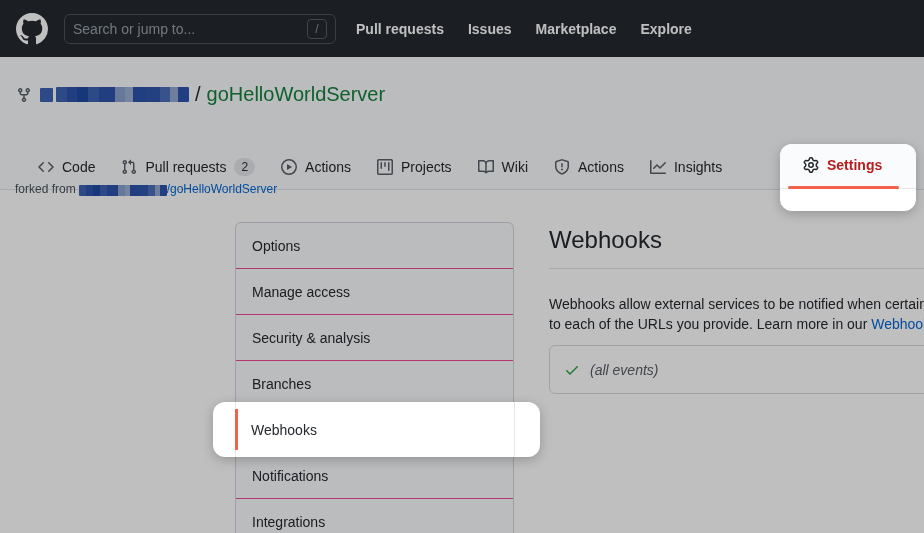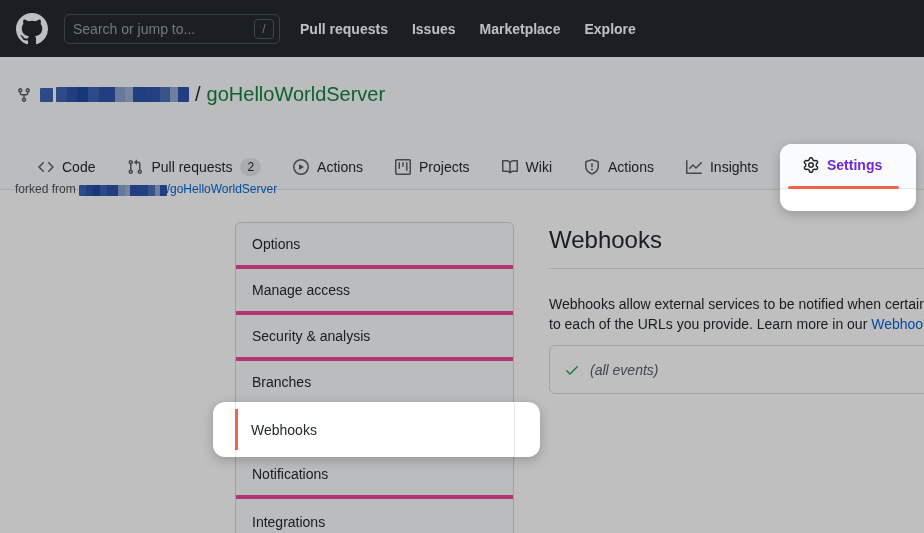--- a/index.html
+++ b/index.html
@@ -9,21 +9,21 @@
     font-family:"Liberation Sans","DejaVu Sans",sans-serif;
     -webkit-font-smoothing:antialiased;
   }
   
   .gh-header {
     position:absolute; top:0; left:0; width:924px; height:57px;
     background:#24292f; display:flex; align-items:center; padding:0 16px; z-index:1;
   }
   .gh-logo { width:32px; height:32px; color:#ffffff; flex:none; cursor:pointer; }
   .gh-search {
-    margin-left:16px; width:216px; height:30px; border:1px solid #4b545c; border-radius:6px;
+    margin-left:16px; width:272px; height:30px; border:1px solid #4b545c; border-radius:6px;
     display:flex; align-items:center; padding:0 8px; background:transparent;
   }
   .gh-search input {
     flex:1; background:transparent; border:none; outline:none;
     font-size:14px; color:#c9d1d9; font-family:inherit;
   }
   .gh-search input::placeholder { color:#9aa2ab; }
   .slash-key {
     width:20px; height:20px; border:1px solid #565e68; border-radius:4px;
     color:#8b949e; font-size:12px; display:flex; align-items:center; justify-content:center; flex:none;
@@ -42,38 +42,38 @@
     background:linear-gradient(90deg,#3d63b3 0 8%,#2b53ab 8% 16%,#1f4aa4 16% 24%,#3d63b3 24% 32%,#2b53ab 32% 44%,#8aa2cf 44% 52%,#9db1d7 52% 58%,#2b53ab 58% 68%,#2f57ad 68% 78%,#4b6fba 78% 86%,#93a9d2 86% 92%,#2b53ab 92% 100%);
   }
   .px-a { width:13px; height:14px; background:#3d63b3; margin-right:3px; }
   .px-b { width:133px; margin-right:6px; }
   .repo-sep { font-size:20px; color:#24292e; margin-right:6px; }
   .repo-name { font-size:20px; font-weight:normal; color:#15803d; text-decoration:none; cursor:pointer; }
   .forked-row { position:absolute; top:110px; left:15px; display:flex; align-items:flex-end; font-size:12px; color:#47515a; }
   .px-c { width:88px; height:11px; margin-left:3px; }
   .forked-link { font-size:12px; color:#0366d6; text-decoration:none; cursor:pointer;margin-top:15px; }
   
-  .tab-bar { position:absolute; bottom:0; left:25px; display:flex;gap:6px; }
+  .tab-bar { position:absolute; bottom:0; left:25px; display:flex; }
   .tab {
     height:44px; display:flex; align-items:center; gap:8px; padding:0 13px;
     font-size:14px; color:#24292e; cursor:pointer;
   }
   .tab .t-ico { width:16px; height:16px; color:#586069; flex:none; }
   .tab-count {
     background:rgba(209,213,218,0.55); color:#24292e; font-size:12px;
     border-radius:10px; padding:1px 7px; line-height:16px;
   }
   
   .settings-sidebar {
     position:absolute; top:222px; left:235px; width:279px;
     background:#fafbfc; border:1px solid #d1d5da; border-radius:6px 6px 0 0; z-index:1;
   }
   .menu-item {
     height:46px; display:flex; align-items:center; padding-left:16px;
-    font-size:14px; color:#24292e; border-bottom:4px solid #ec4899; cursor:pointer;
+    font-size:14px; color:#24292e; border-bottom:1px solid #ec4899; cursor:pointer;
   }
   .menu-item:last-child { border-bottom:none; }
   .main { position:absolute; top:218px; left:549px; width:720px; z-index:1; }
   .main h2 { font-size:24px; font-weight:400; color:#24292e; margin-top:6px; line-height:32px; }
   .main .rule { height:1px; background:#e1e4e8; margin-top:12px; }
   .desc { margin-top:25px; font-size:14px; line-height:20px; color:#24292e; }
   .desc .line { white-space:nowrap; }
   .desc a { color:#0366d6; text-decoration:none; cursor:pointer; }
   .hook-box {
     margin-top:11px; height:49px; border:1px solid #d6d9dc; border-radius:6px; background:#fff;
@@ -85,21 +85,21 @@
   
   .dim { position:absolute; inset:0; background:rgba(0,0,0,0.25); z-index:50; }
   .spot { position:absolute; background:#ffffff; border-radius:12px; z-index:60; box-shadow:0 3px 12px rgba(0,0,0,0.22); }
   .spot-settings { left:780px; top:144px; width:136px; height:67px; }
   .spot-settings .tab-zone {
     position:absolute; top:0; left:0; right:0; height:45px;
     background:#fafbfc; border-bottom:1px solid #e7e9eb; border-radius:12px 12px 0 0;
   }
   .spot-settings .tab-inner {
     position:absolute; top:13px; left:23px; display:flex; align-items:center; gap:8px;
-    font-size:14px; font-weight:bold; color:#6d28d9; cursor:pointer;
+    font-size:14px; font-weight:bold; color:#b91c1c; cursor:pointer;
   }
   .spot-settings .tab-inner .t-ico { width:16px; height:16px; color:#24292e; }
   .spot-settings .underline {
     position:absolute; left:8px; top:42px; width:111px; height:3px;
     border-radius:3px; z-index:2;
   }
   .spot-webhooks { left:213px; top:402px; width:327px; height:55px; }
   .spot-webhooks .vline { position:absolute; top:0; bottom:0; width:1px; background:#e4e6e8; }
   .spot-webhooks .vl-l { left:22px; } .spot-webhooks .vl-r { left:301px; }
   .spot-webhooks .redbar { position:absolute; left:22px; top:7px; bottom:7px; width:3px; }

